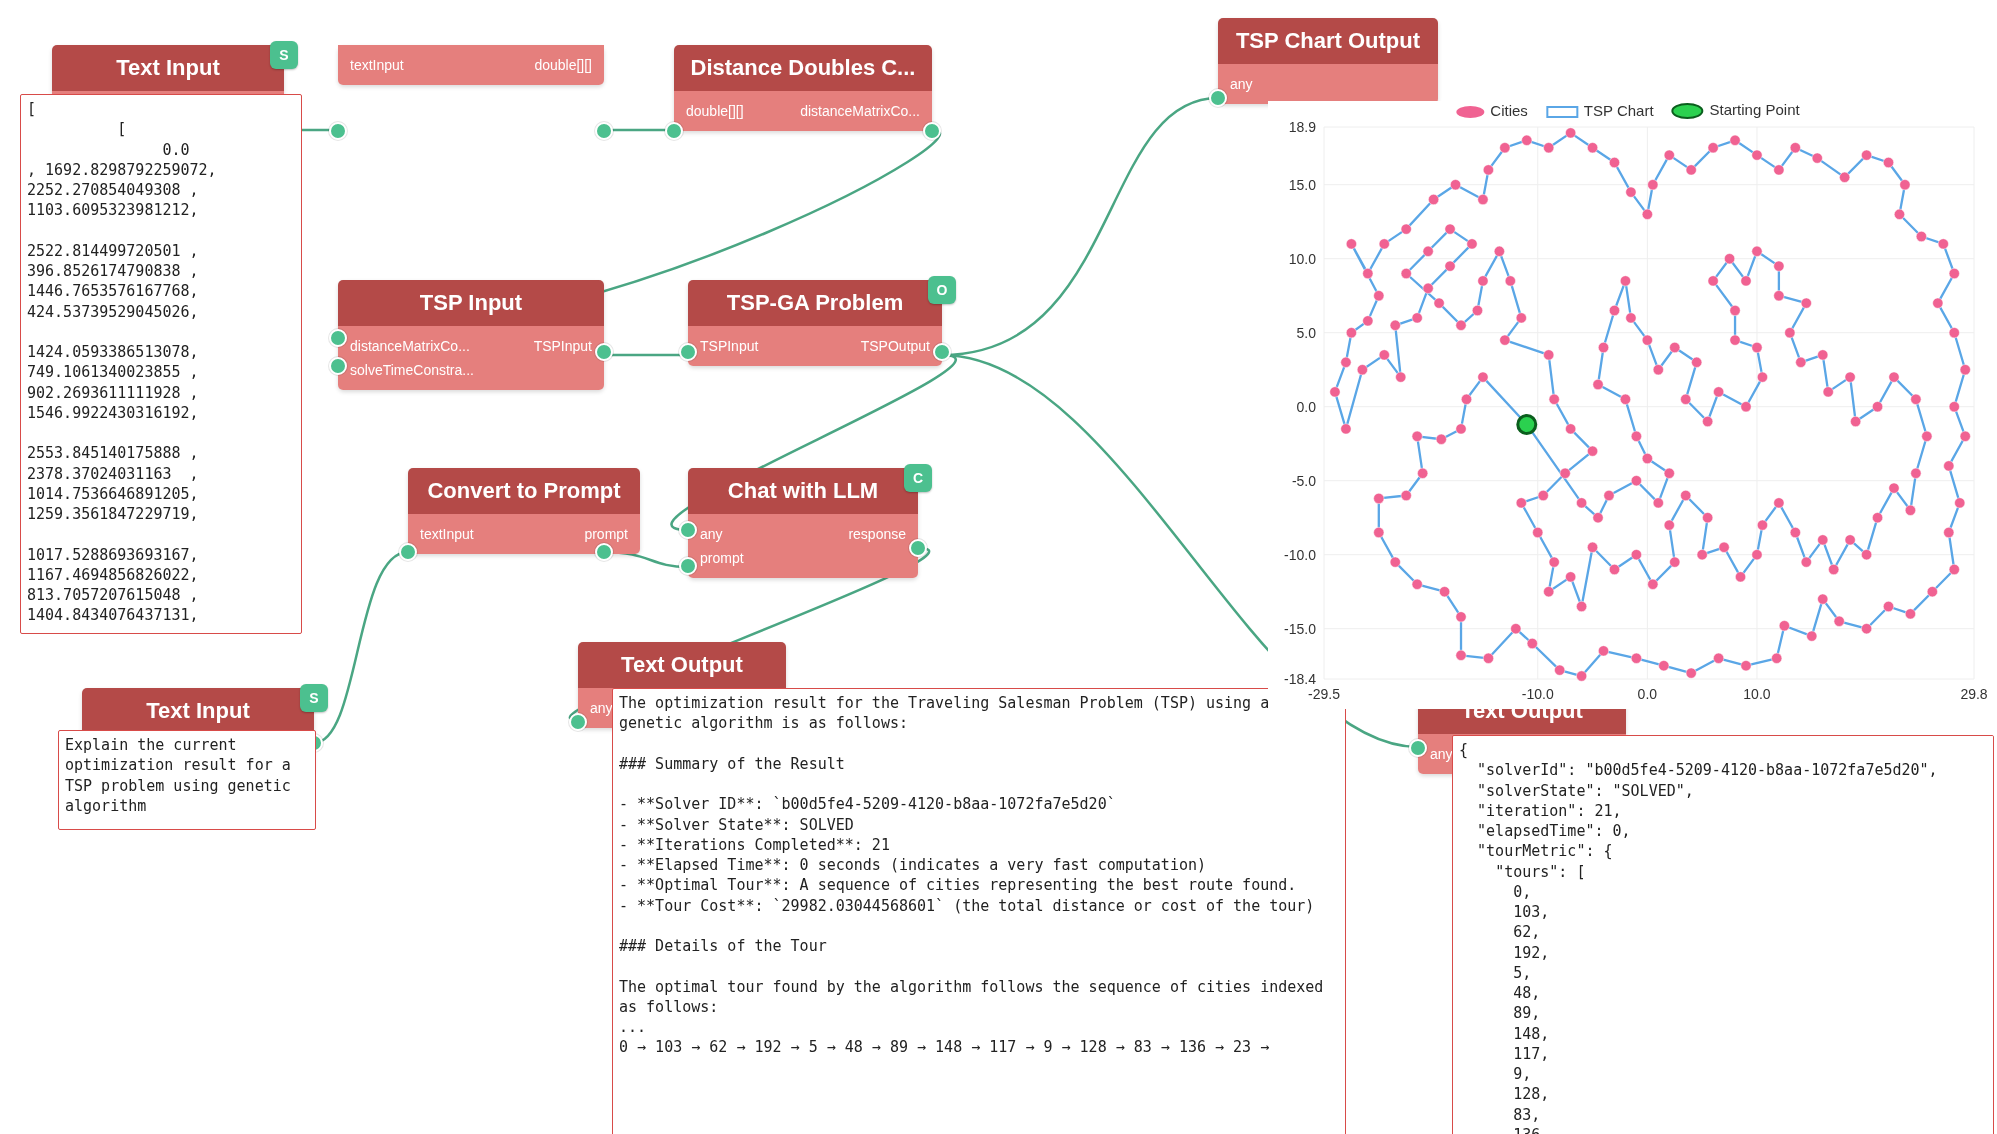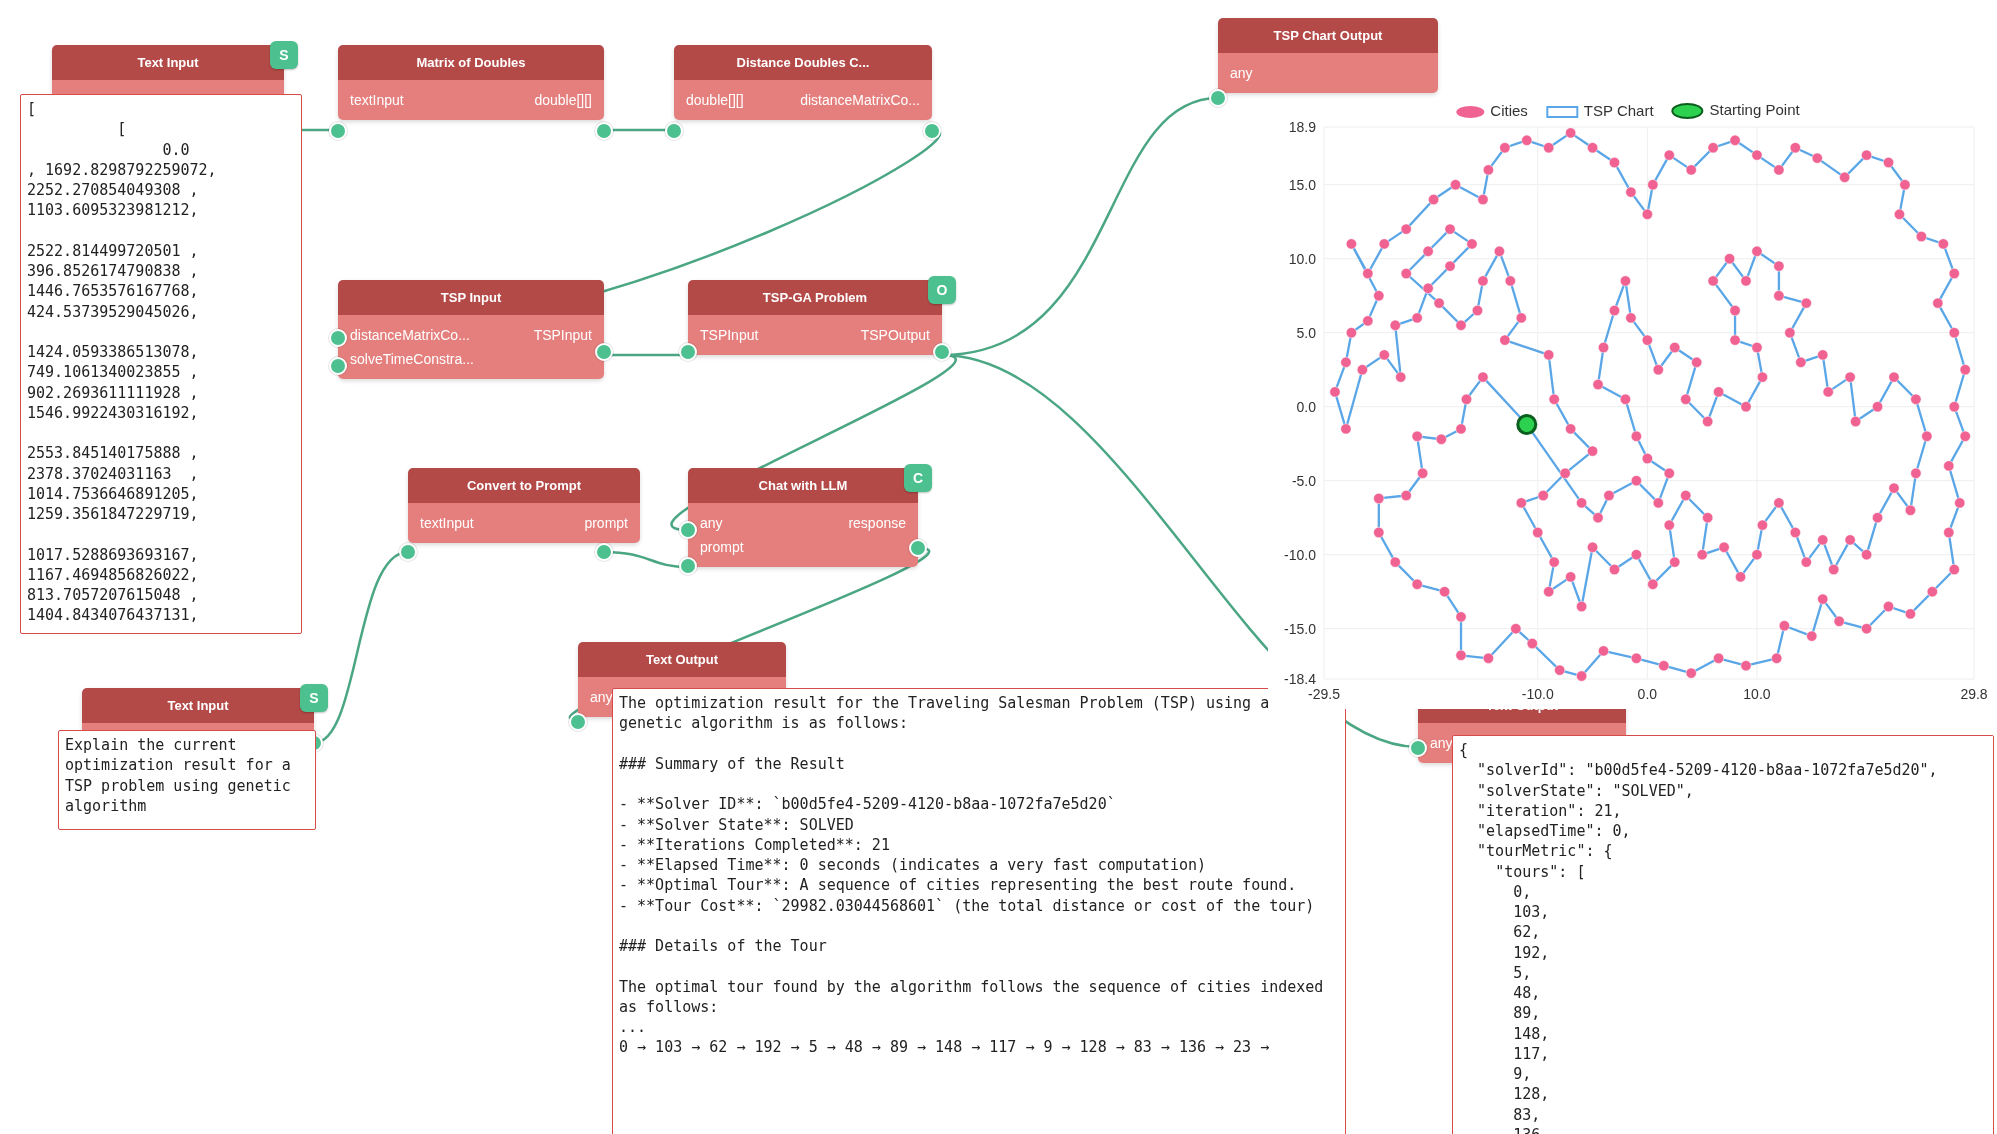--- a/index.html
+++ b/index.html
@@ -22,21 +22,21 @@
     border-radius: 6px;
     box-shadow: 0 2px 4px rgba(0,0,0,0.15);
   }
   .node .title {
     background: #b44a48;
     color: #fff;
     font-weight: 700;
     text-align: center;
     padding: 10px 12px;
     border-radius: 5px 5px 0 0;
-    font-size: 13px;
+    font-size: 22px;
   }
   .node .body {
     background: #e57f7d;
     color: #fff;
     padding: 8px 12px;
     border-radius: 0 0 5px 5px;
     font-size: 14px;
     position: relative;
   }
   .node .body .row {
@@ -171,21 +171,20 @@
 1014.7536646891205,
 1259.3561847229719,
 
 1017.5288693693167,
 1167.4694856826022,
 813.7057207615048 ,
 1404.8434076437131,</pre>
 </div>
 
 <div class="node" style="left:338px; top:45px; width:266px">
-  <div class="title">Matrix of Doubles</div>
   <div class="body">
       <div class="row">
      <div>textInput</div>
      <div class="spacer"></div>
      <div>double[][]</div>
   </div>
     </div>
   <div class="port" style="left:0; top:86px"></div>
   <div class="port" style="left:266px; top:86px"></div>
 </div>

